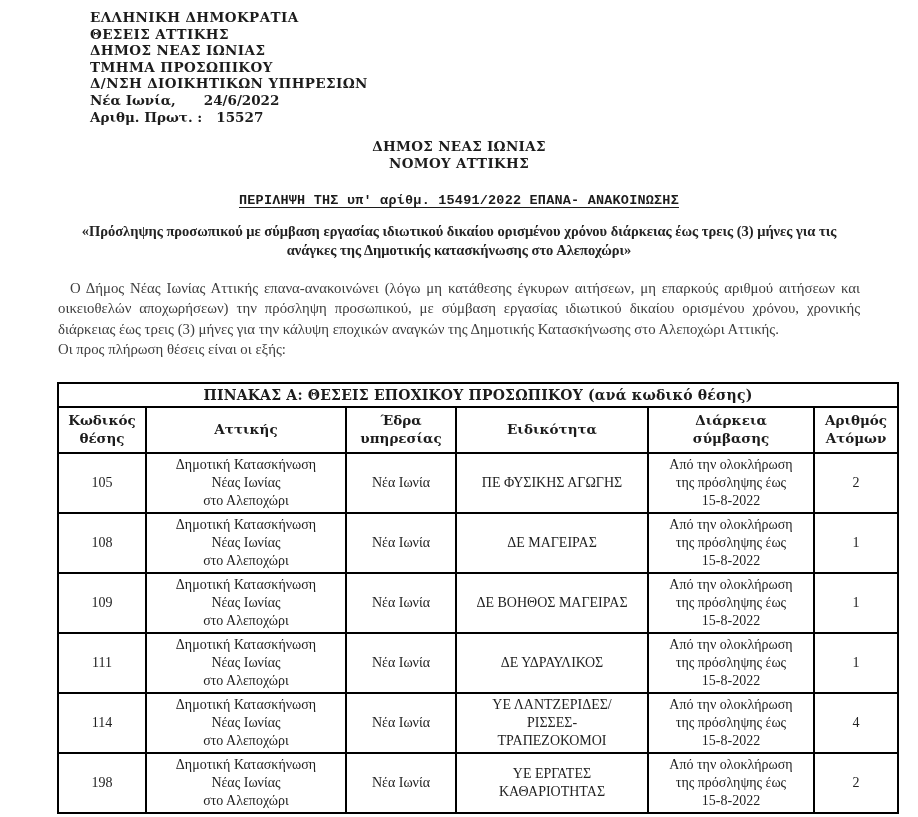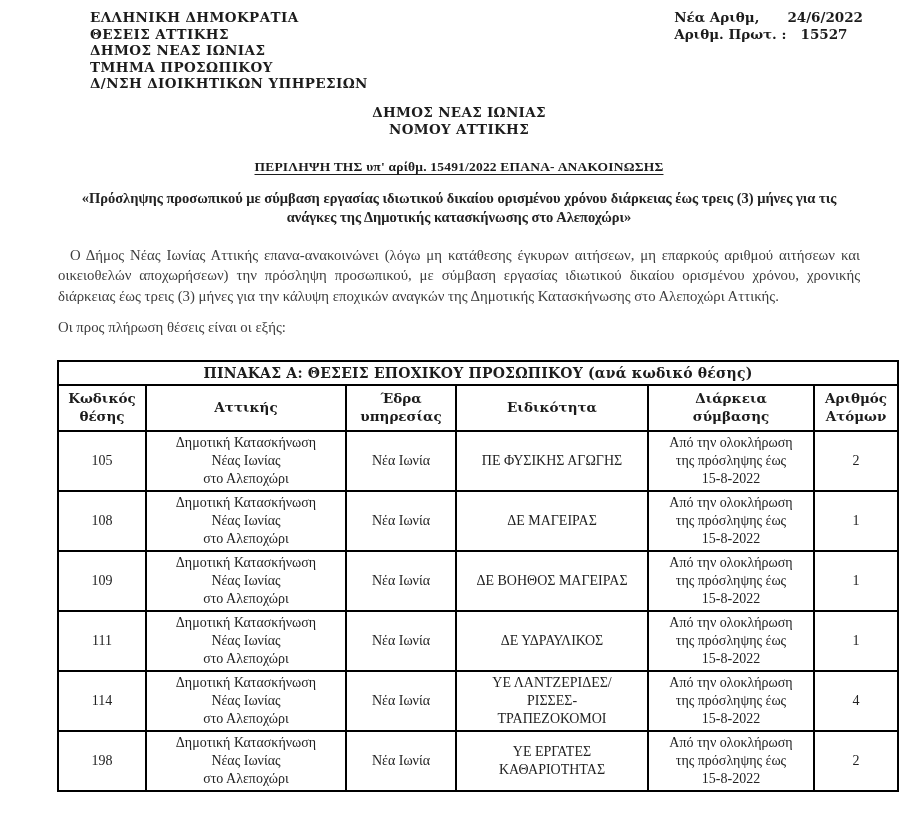--- a/index.html
+++ b/index.html
@@ -6,57 +6,57 @@
   html, body {
     width: 918px; height: 817px;
     background: #ffffff;
     overflow: hidden;
     font-family: "Liberation Serif", serif;
     color: #1c1c1c;
   }
   .page { position: relative; width: 918px; height: 817px; padding-top: 9px; }
 
   
-  .letterhead { display: flex; justify-content: space-between; padding: 0 55px 0 90px; }
+  .letterhead { display: flex; justify-content: center; padding: 0 55px 0 90px; flex-direction: column; }
   .lh-left div {
     font-family: "DejaVu Serif", serif;
     font-weight: bold; font-size: 13.5px; line-height: 16.5px;
     letter-spacing: 0.4px; white-space: nowrap;
   }
   .lh-right { font-family: "DejaVu Serif", serif; font-weight: bold; font-size: 13.5px; line-height: 17px; }
   .lh-right .row { display: flex; white-space: nowrap; }
   .lh-right .row .gap-lg { display: inline-block; width: 28px; }
   .lh-right .row .gap-sm { display: inline-block; width: 14px; }
 
   
   .org-center { text-align: center; margin-top: 12px; }
   .org-center div {
     font-family: "DejaVu Serif", serif;
     font-weight: bold; font-size: 13.5px; line-height: 17px; letter-spacing: 0.3px;
   }
 
   .summary-title {
     text-align: center; margin-top: 21px;
-    font-family: Liberation Serif, serif;
+    font-family: Liberation Mono, monospace;
     font-weight: bold; font-size: 13.5px;
     text-decoration: underline;
     text-underline-offset: 3px;
     letter-spacing: 0.2px;
   }
 
   .subject {
     margin: 14px auto 16px auto;
     max-width: 785px;
     text-align: center;
     font-weight: bold; font-size: 14.5px; line-height: 19px;
     color: #232323;
   }
 
   .body-paragraph {
-    margin: 18px auto 11px auto;
+    margin: 18px auto 0 auto;
     width: 802px;
     text-align: justify;
     font-size: 14.8px; line-height: 20.5px;
     color: #3d3d3d;
     text-indent: 12px;
   }
   .positions-lead {
     margin: 0 auto; width: 802px;
     font-size: 14.8px; line-height: 20.5px;
     color: #3d3d3d;
@@ -105,21 +105,21 @@
   <div class="letterhead">
     <div class="lh-left">
       <div>ΕΛΛΗΝΙΚΗ ΔΗΜΟΚΡΑΤΙΑ</div>
       <div>ΘΕΣΕΙΣ  ΑΤΤΙΚΗΣ</div>
       <div>ΔΗΜΟΣ  ΝΕΑΣ  ΙΩΝΙΑΣ</div>
       <div>ΤΜΗΜΑ ΠΡΟΣΩΠΙΚΟΥ</div>
       <div>Δ/ΝΣΗ ΔΙΟΙΚΗΤΙΚΩΝ ΥΠΗΡΕΣΙΩΝ</div>
     </div>
     <div class="lh-right">
       <div class="row">
-        <span>Νέα Αριθμ,</span>
+        <span>Νέα Ιωνία,</span>
         <span class="gap-lg"></span>
         <span>24/6/2022</span>
       </div>
       <div class="row">
         <span>Αριθμ. Πρωτ. :</span>
         <span class="gap-sm"></span>
         <span>15527</span>
       </div>
     </div>
   </div>

